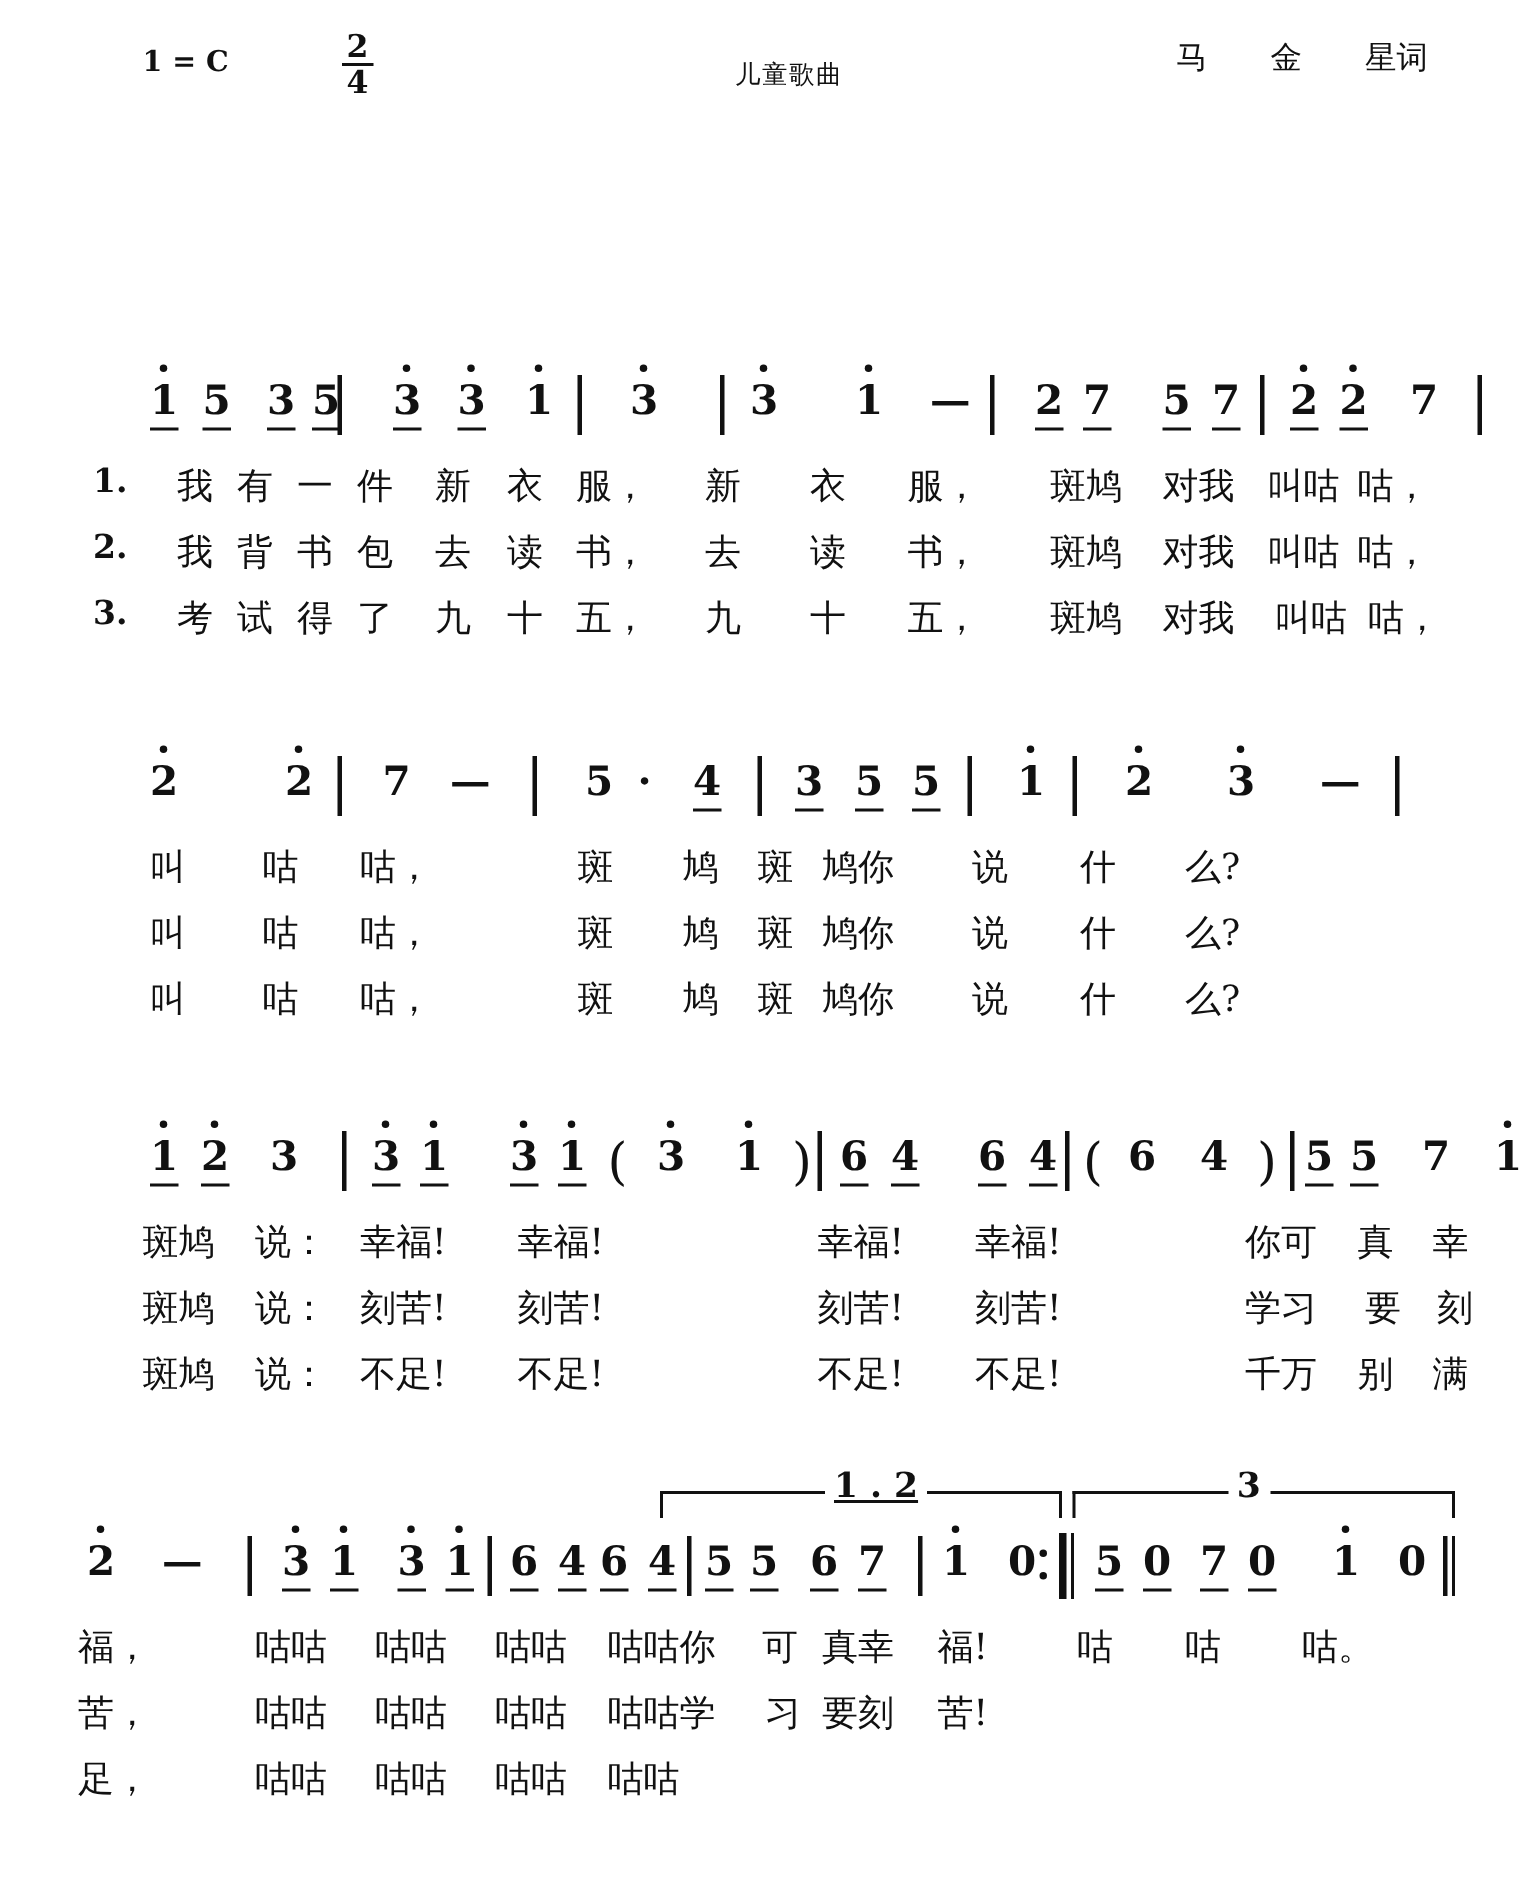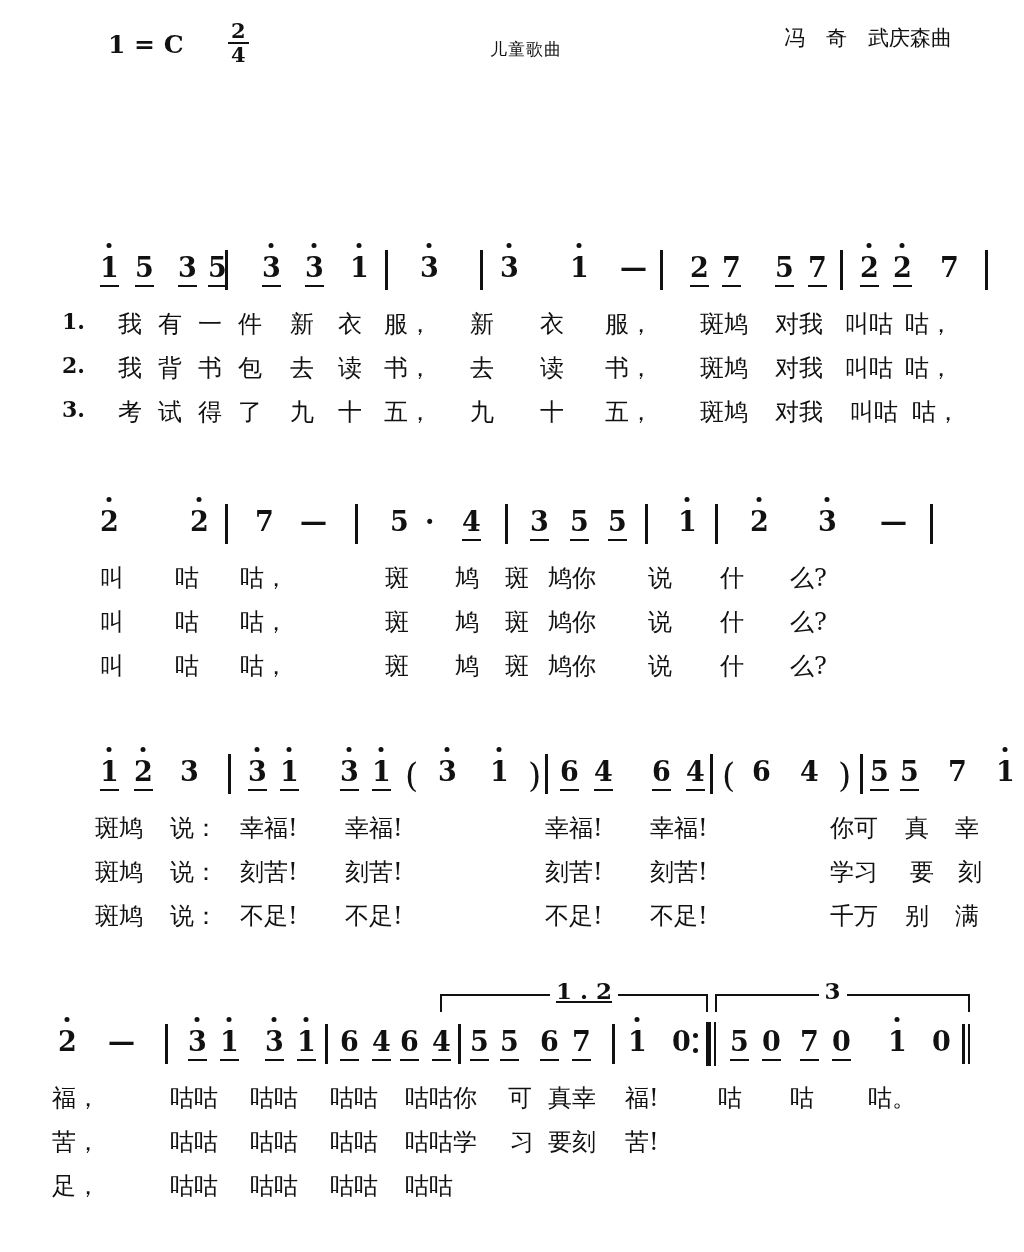--- a/index.html
+++ b/index.html
@@ -34,25 +34,25 @@
     color: #0d0d0d;
   }
   
   .header {
     position: relative;
     height: 84px;
     margin-top: 18px;
   }
   .keysig {
     position: absolute;
-    left: 108px;
+    left: 95px;
     top: 12px;
     font-family: "DejaVu Serif", serif;
     font-weight: bold;
-    font-size: 25px;
+    font-size: 19px;
     text-align: center;
   }
   .meter {
     position: absolute;
     left: 228px;
     top: 2px;
     font-family: "DejaVu Serif", serif;
     font-weight: bold;
     font-size: 21px;
     text-align: center;
@@ -193,21 +193,21 @@
 
 
   <div class="header">
     <div class="keysig">1 = C</div>
     <div class="meter">
       <span class="num">2</span>
       <span class="den">4</span>
     </div>
     <div class="genre">儿童歌曲</div>
     <div class="credits">
-      <div class="line">冯　奇　武庆森曲</div>
+      <div class="line">马　　金　　星词</div>
     </div>
   </div>
 
   <div id="systems">
       <div class="system" style="position: absolute; left: 0px; right: 0px; top: 236px;">
         <div class="notes-row">
           <span class="tok" style="left: 100px;"><span class="glyph up beam1">1</span></span>
           <span class="tok" style="left: 135px;"><span class="glyph beam1">5</span></span>
           <span class="tok" style="left: 178px;"><span class="glyph beam1">3</span></span>
           <span class="tok" style="left: 208px;"><span class="glyph beam1">5</span></span>

